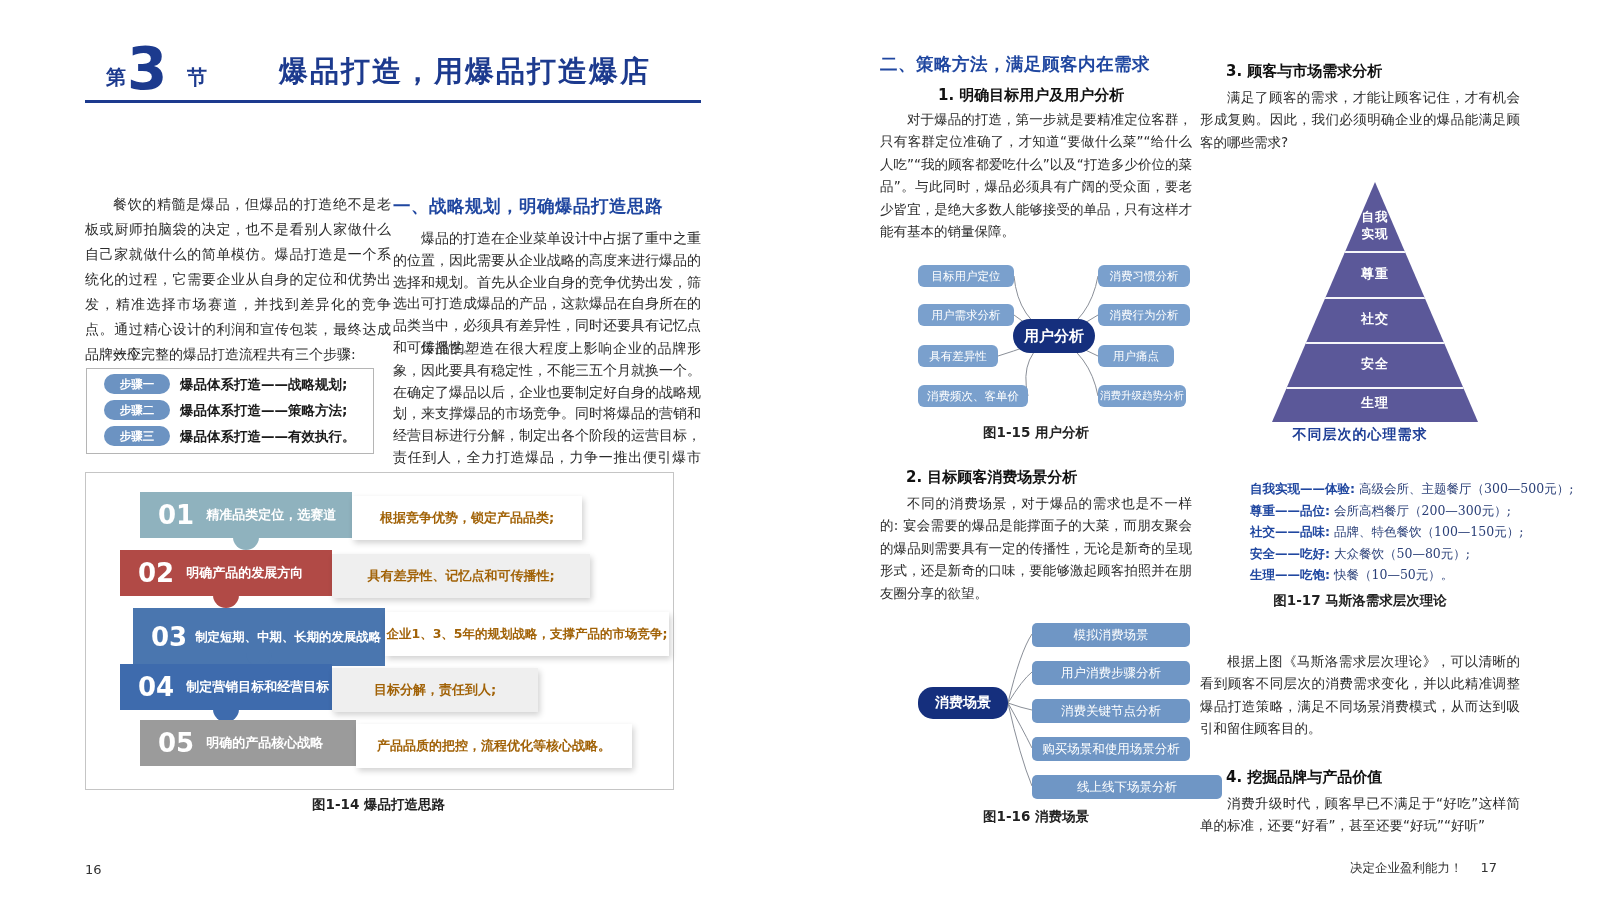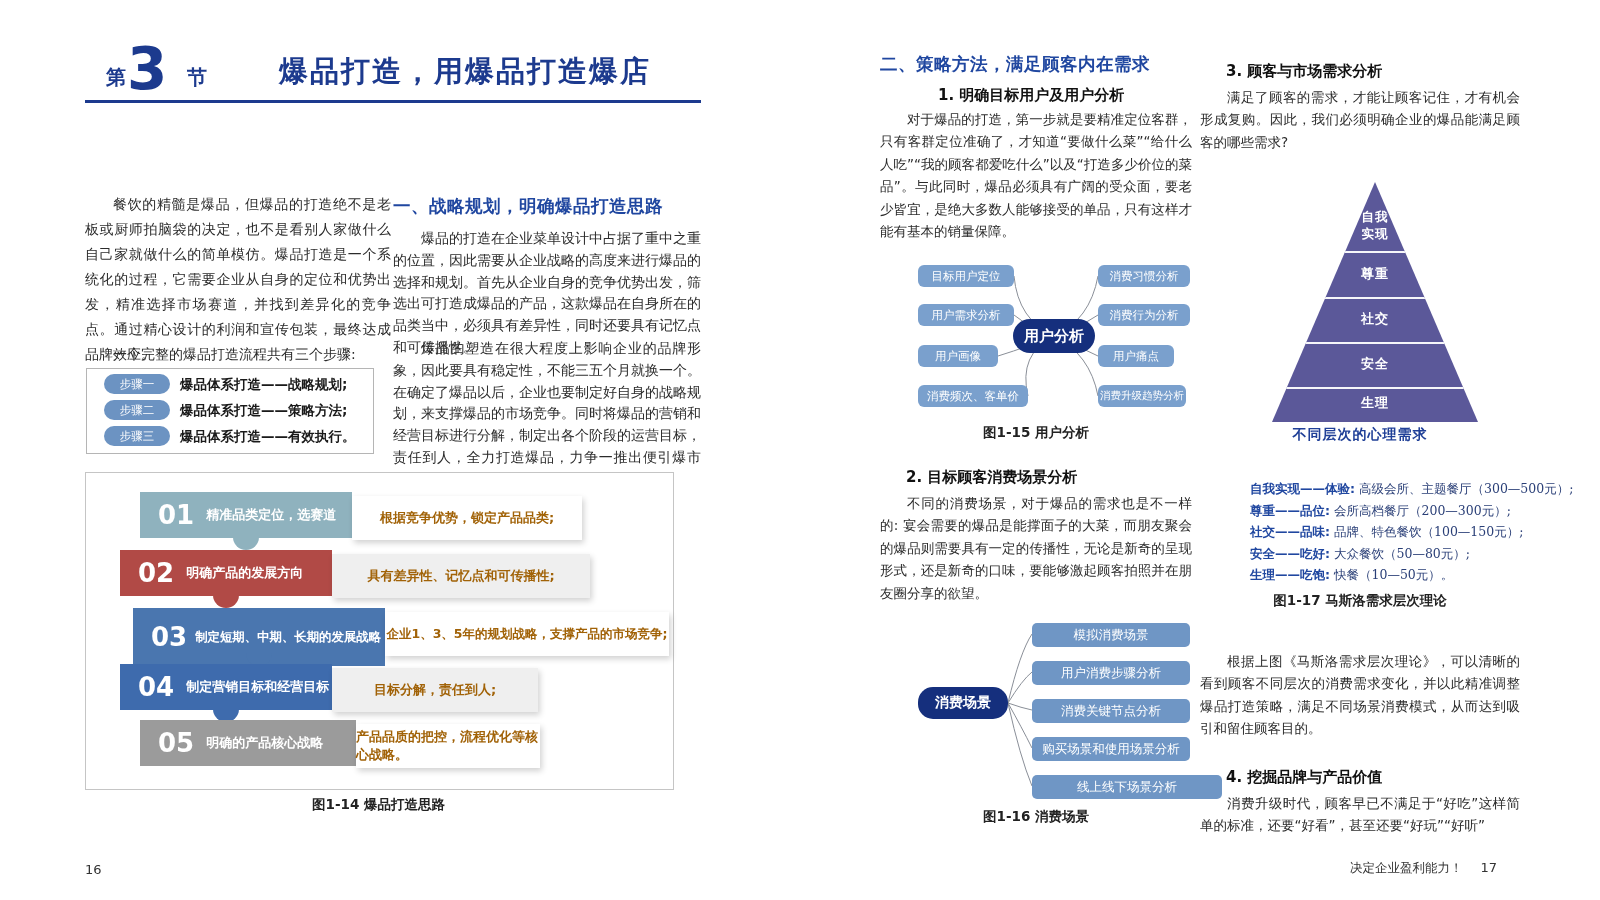--- a/index.html
+++ b/index.html
@@ -19,21 +19,21 @@
   
   .body-l{font-size:14px;line-height:25px;color:#2b2b2b;}
   .body-l2{font-size:14px;line-height:21.8px;color:#2b2b2b;}
   .body-r{font-size:13.5px;line-height:22.4px;color:#2b2b2b;}
   .indent{text-indent:2em;}
   .sec-head{color:#2047a0;font-size:17.5px;letter-spacing:.5px;font-weight:bold;}
   .sub-head{color:#111;font-size:15px;font-weight:bold;}
 
   
   .steps-box{border:1px solid #b5b5b5;background:#fff;}
-  .step-pill{background:#6c93c2;color:#fff;font-size:11.5px;font-weight:normal;border-radius:10px;
+  .step-pill{background:#6c93c2;color:#fff;font-size:11.5px;font-weight:bold;border-radius:10px;
              width:66px;height:20px;display:flex;align-items:center;justify-content:center;}
   .step-text{font-size:13.5px;font-weight:bold;color:#1a1a1a;line-height:20px;}
 
   
   .flow-box{border:1px solid #c5c5c5;background:#fff;}
   .flow-block{display:flex;align-items:center;color:#fff;}
   .flow-num{font-size:26px;font-weight:bold;padding-left:18px;}
   .flow-label{font-size:13px;font-weight:bold;padding-left:12px;}
   .flow-label.small{font-size:12.4px;padding-left:8px;}
   .flow-desc{display:flex;align-items:center;justify-content:center;font-size:13px;font-weight:bold;
@@ -124,21 +124,21 @@
       <span class="flow-num">04</span>
       <span class="flow-label">制定营销目标和经营目标</span>
     </div>
     <div class="abs flow-desc" style="left:332px;top:668px;width:206px;height:44px;background:#efefef;">目标分解，责任到人;</div>
     <div class="abs tongue c4" style="left:213px;top:708px;"></div>
 
     <div class="abs flow-block c5" style="left:140px;top:720px;width:216px;height:46px;align-items:center;">
       <span class="flow-num">05</span>
       <span class="flow-label">明确的产品核心战略</span>
     </div>
-    <div class="abs flow-desc" style="left:356px;top:724px;width:184px;height:44px;background:#ffffff;">产品品质的把控，流程优化等核心战略。</div>
+    <div class="abs flow-desc" style="left:356px;top:724px;width:276px;height:44px;background:#ffffff;">产品品质的把控，流程优化等核心战略。</div>
 
     <div class="abs fig-cap" style="left:85px;top:796px;width:587px;">图1-14 爆品打造思路</div>
 
     <span class="abs page-num" style="left:85px;top:862px;">16</span>
   </div>
 
   <div>
 
     <h2 class="abs sec-head" style="left:880px;top:52px;width:312px;">二、策略方法，满足顾客内在需求</h2>
 
@@ -151,21 +151,21 @@
         <path d="M174,78 Q150,70 134,57"></path>
         <path d="M174,78 Q150,88 118,98"></path>
         <path d="M174,78 Q138,96 148,138"></path>
         <path d="M174,78 Q210,62 218,18"></path>
         <path d="M174,78 Q198,70 218,57"></path>
         <path d="M174,78 Q198,88 218,98"></path>
         <path d="M174,78 Q210,96 218,138"></path>
       </svg>
       <div class="map-pill" style="left:38px;top:7px;width:96px;">目标用户定位</div>
       <div class="map-pill" style="left:38px;top:46px;width:96px;">用户需求分析</div>
-      <div class="map-pill" style="left:38px;top:87px;width:80px;">用户画像</div>
+      <div class="map-pill" style="left:38px;top:87px;width:80px;">具有差异性</div>
       <div class="map-pill" style="left:38px;top:127px;width:110px;">消费频次、客单价</div>
       <div class="map-pill" style="left:218px;top:7px;width:92px;">消费习惯分析</div>
       <div class="map-pill" style="left:218px;top:46px;width:92px;">消费行为分析</div>
       <div class="map-pill" style="left:218px;top:87px;width:76px;">用户痛点</div>
       <div class="map-pill" style="left:218px;top:127px;width:88px;font-size:10.5px;">消费升级趋势分析</div>
       <div class="map-center" style="left:133px;top:61px;width:82px;height:34px;font-size:15px;">用户分析</div>
     </div>
     <div class="abs fig-cap" style="left:880px;top:424px;width:312px;">图1-15 用户分析</div>
 
     <h3 class="abs sub-head" style="left:906px;top:468px;">2. 目标顾客消费场景分析</h3>

